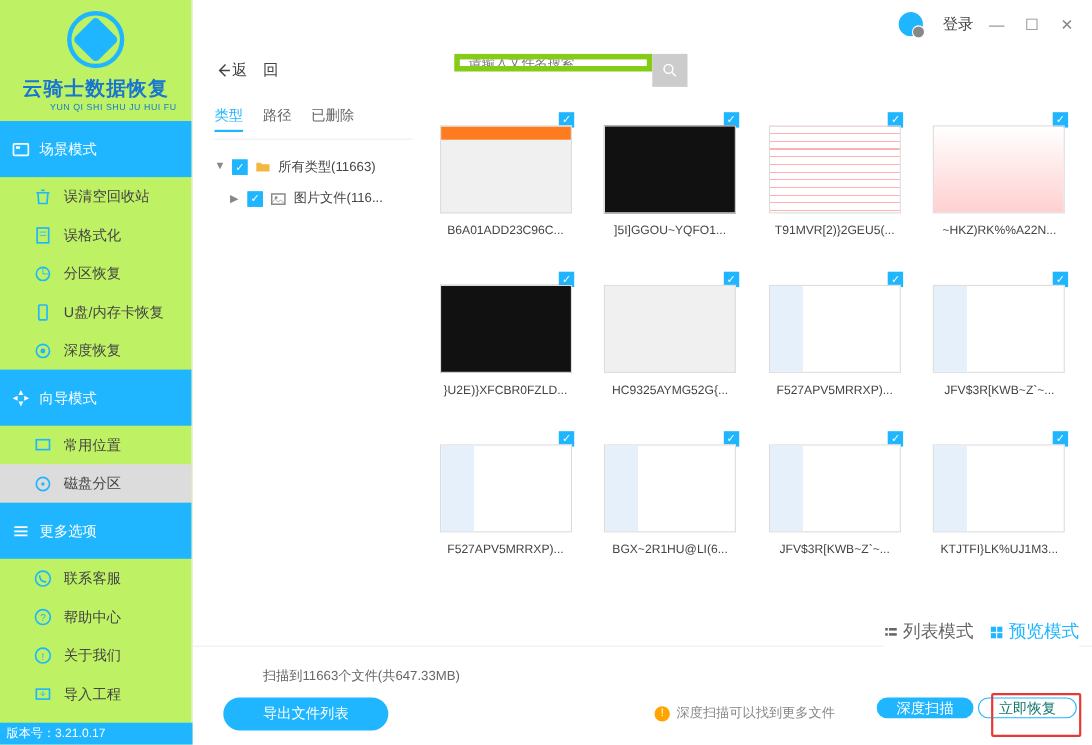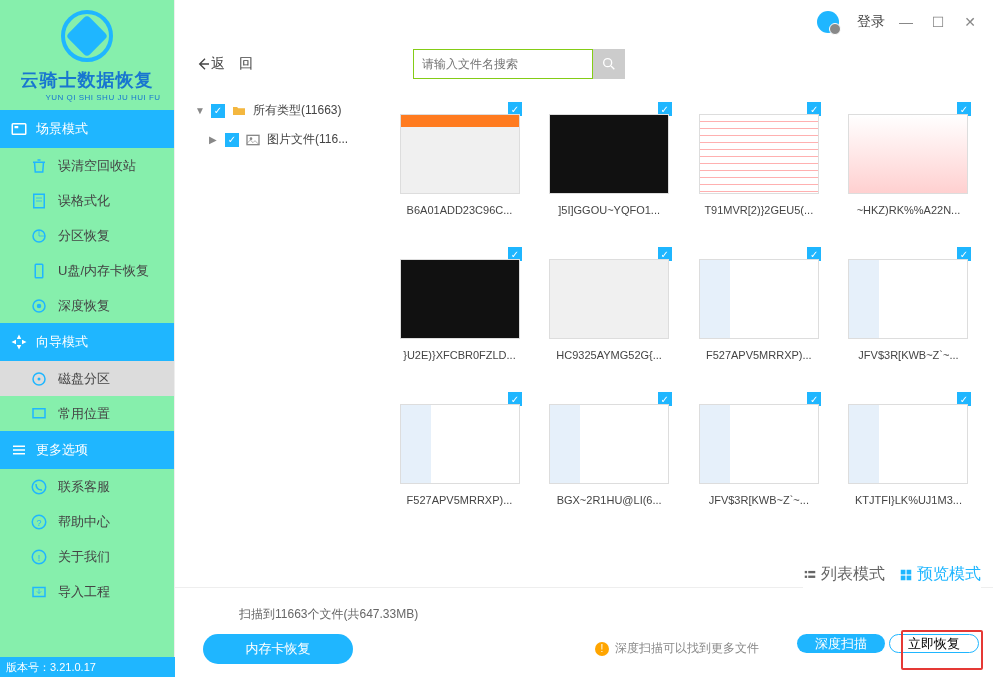--- a/index.html
+++ b/index.html
@@ -1,46 +1,46 @@
 <!DOCTYPE html>
 <html><head>
 <meta charset="utf-8">
 <style>
 * { margin: 0; padding: 0; box-sizing: border-box; font-family: "Microsoft YaHei", sans-serif; }
 body { width: 993px; height: 677px; background: #fff; overflow: hidden; position: relative; }
 
-.sidebar { position: absolute; left: 0; top: 0; width: 175px; height: 677px; background: #86efac; border-right: 1px solid #eee; }
+.sidebar { position: absolute; left: 0; top: 0; width: 175px; height: 677px; background: #bef264; border-right: 1px solid #eee; }
 .logo-area { text-align: center; padding: 10px 0 8px; }
 .logo-circle { width: 52px; height: 52px; margin: 0 auto; border-radius: 50%; border: 4px solid #1fb6ff; position: relative; display:flex;align-items:center;justify-content:center;}
 .logo-inner { width: 30px; height: 30px; background: #1fb6ff; border-radius: 4px; transform: rotate(45deg); }
 .brand { color: #1876d0; font-size: 18px; font-weight: bold; margin-top: 6px; letter-spacing: 1px;}
 .brand-sub { color: #1876d0; font-size: 8px; letter-spacing: 0.5px; margin-top: 1px; padding-left: 32px;}
 
-.section-header { background: #1fb6ff; color: #fff; height: 38px; display: flex; align-items: center; padding-left: 10px; font-size: 13px; }
+.section-header { background: #1fb6ff; color: #fff; height: 51px; display: flex; align-items: center; padding-left: 10px; font-size: 13px; }
 .section-header svg, .section-header .hicon { margin-right: 8px; }
 .hicon { width:18px; height:18px; display:inline-block; }
 
 .menu-item { height: 35px; display: flex; align-items: center; padding-left: 30px; font-size: 13px; color: #444; cursor: pointer; }
 .menu-item .micon { width: 18px; height: 18px; margin-right: 10px; display: flex; align-items: center; justify-content: center; }
 .menu-item.active { background: #dcdcdc; }
 
 .version-bar { position: absolute; bottom: 0; left: 0; width: 175px; height: 20px; background: #1fb6ff; color: #fff; font-size: 11px; line-height: 20px; padding-left: 6px;}
 
 .main { position: absolute; left: 175px; top: 0; right: 0; bottom: 0; }
 
 .titlebar { position: absolute; top: 0; right: 0; height: 44px; display: flex; align-items: center; gap: 10px; padding-right: 12px; }
 .login-area { display: flex; align-items: center; gap: 18px; color:#444; font-size:14px;}
 .avatar { width: 22px; height: 22px; background: #1fb6ff; border-radius: 50%; position:relative;}
 .avatar::after{content:"";position:absolute;bottom:-2px;right:-2px;width:10px;height:10px;border-radius:50%;background:#888;border:1px solid #fff;}
 .win-btn { width: 22px; height:22px; display:flex;align-items:center;justify-content:center;color:#888;cursor:pointer;font-size:14px;}
 
 .topbar { position: absolute; top: 44px; left: 20px; right: 20px; height: 40px; display: flex; align-items: center; }
 .back-btn { display:flex; align-items:center; color:#444; font-size:14px; cursor:pointer; gap:0;}
 .search-wrap { margin-left: 160px; display:flex; }
-.search-input { width: 180px; height: 30px; border: 1px solid #84cc16; padding: 0 8px; font-size: 12px; color:#ef4444;}
+.search-input { width: 180px; height: 16px; border: 5px solid #84cc16; padding: 0 8px; font-size: 12px; color:#ef4444;}
 .search-btn { width: 32px; height: 30px; background: #ccc; border:none; display:flex;align-items:center;justify-content:center;cursor:pointer;}
 
 .content { position: absolute; top: 96px; left: 20px; right: 12px; bottom: 90px; display: flex; }
 
 .tree-panel { width: 180px; flex-shrink: 0; }
 .tabs { display: flex; gap: 18px; border-bottom: 1px solid #eee; font-size: 13px; padding-bottom:6px; margin-bottom:10px;}
 .tab { color: #666; cursor: pointer; padding-bottom:4px;}
 .tab.active { color: #1fb6ff; border-bottom: 2px solid #1fb6ff; }
 .tree-item { display:flex; align-items:center; gap:6px; font-size:12px; color:#444; padding:6px 0; }
 .tree-item .caret { width:10px; color:#888; font-size:10px;}
@@ -63,21 +63,21 @@
 .bottombar { position: absolute; bottom: 0; left: 0; right: 0; height: 90px; border-top: 1px solid #eee; }
 .view-toggle { position:absolute; right: 12px; top: -28px; display:flex; gap:14px; font-size:16px; background:#fff; padding:4px 0;}
 .vbtn { display:flex;align-items:center;gap:4px;color:#666;cursor:pointer;}
 .vbtn.active { color:#1fb6ff;}
 .scan-info { position:absolute; left:28px; top:18px; font-size:12px; color:#666;margin-left:36px;}
 .export-btn { position:absolute; left:28px; top:46px; width:150px; height:30px; border-radius:15px; background:#1fb6ff; color:#fff; border:none; font-size:13px; cursor:pointer;}
 .deep-hint { position:absolute; left:420px; top:52px; font-size:12px; color:#888; display:flex;align-items:center;gap:6px;}
 .deep-hint .warn{width:14px;height:14px;border-radius:50%;background:#ffa500;color:#fff;display:flex;align-items:center;justify-content:center;font-size:10px;}
 .deep-btn, .recover-btn { position:absolute; top:46px; height:19px; border-radius:16px; font-size:13px; cursor:pointer; padding:0 18px;}
 .deep-btn { right: 108px; background:#1fb6ff; color:#fff; border:none;}
-.recover-btn { right: 14px; background:#fff; color:#000000; border:1px solid #1fb6ff;}
+.recover-btn { right: 14px; background:#fff; color:#0f766e; border:1px solid #1fb6ff;}
 .recover-highlight { position:absolute; right:10px; top:42px; width:82px; height:40px; border:2px solid #e53935; border-radius:2px; pointer-events:none;}
 </style>
 </head>
 <body>
 
 <div class="sidebar">
   <div class="logo-area">
     <div class="logo-circle">
         <div class="logo-inner"></div>
       </div>
@@ -136,36 +136,36 @@
       </span>
       <span>深度恢复</span>
     </div>
 
   <div class="section-header">
     <svg class="hicon" viewBox="0 0 24 24" fill="#fff">
         <path d="M12 2l3 6h-6z M12 22l-3-6h6z M2 12l6-3v6z M22 12l-6 3v-6z" fill="#fff"></path>
       </svg>
     <span>向导模式</span>
   </div>
+  <div class="menu-item">
+      <span class="micon">
+        <svg viewBox="0 0 24 24" width="18" height="18">
+          <rect x="4" y="5" width="16" height="12" fill="none" stroke="#1fb6ff" stroke-width="2"></rect>
+        </svg>
+      </span>
+      <span>常用位置</span>
+    </div>
   <div class="menu-item active">
       <span class="micon">
         <svg viewBox="0 0 24 24" width="18" height="18">
           <circle cx="12" cy="12" r="8" fill="none" stroke="#1fb6ff" stroke-width="2"></circle>
           <circle cx="12" cy="12" r="2" fill="#1fb6ff"></circle>
         </svg>
       </span>
       <span>磁盘分区</span>
-    </div>
-  <div class="menu-item">
-      <span class="micon">
-        <svg viewBox="0 0 24 24" width="18" height="18">
-          <rect x="4" y="5" width="16" height="12" fill="none" stroke="#1fb6ff" stroke-width="2"></rect>
-        </svg>
-      </span>
-      <span>常用位置</span>
     </div>
 
   <div class="section-header">
     <svg class="hicon" viewBox="0 0 24 24">
         <line x1="4" y1="7" x2="20" y2="7" stroke="#fff" stroke-width="2"></line>
         <line x1="4" y1="12" x2="20" y2="12" stroke="#fff" stroke-width="2"></line>
         <line x1="4" y1="17" x2="20" y2="17" stroke="#fff" stroke-width="2"></line>
       </svg>
     <span>更多选项</span>
   </div>
@@ -234,20 +234,25 @@
         <svg width="16" height="16" viewBox="0 0 24 24">
             <circle cx="10" cy="10" r="6" fill="none" stroke="#fff" stroke-width="2"></circle>
             <line x1="15" y1="15" x2="20" y2="20" stroke="#fff" stroke-width="2"></line>
           </svg>
       </button>
     </div>
   </div>
 
   <div class="content">
     <div class="tree-panel">
+      <div class="tabs">
+        <div class="tab active">类型</div>
+        <div class="tab">路径</div>
+        <div class="tab">已删除</div>
+      </div>
       <div class="tree-item">
         <span class="caret">▼</span>
         <span class="chk">✓</span>
         <svg class="ficon" viewBox="0 0 24 24">
             <path d="M3 6h6l2 2h10v10H3z" fill="#f4b73f"></path>
           </svg>
         <span>所有类型(11663)</span>
       </div>
       <div class="tree-item tree-child">
         <span class="caret">▶</span>
@@ -340,21 +345,21 @@
         <svg width="14" height="14" viewBox="0 0 24 24">
             <rect x="3" y="3" width="8" height="8" fill="#1fb6ff"></rect>
             <rect x="13" y="3" width="8" height="8" fill="#1fb6ff"></rect>
             <rect x="3" y="13" width="8" height="8" fill="#1fb6ff"></rect>
             <rect x="13" y="13" width="8" height="8" fill="#1fb6ff"></rect>
           </svg>
         <span>预览模式</span>
       </div>
     </div>
     <div class="scan-info">扫描到11663个文件(共647.33MB)</div>
-    <button class="export-btn">内存卡恢复</button>
+    <button class="export-btn">导出文件列表</button>
     <div class="deep-hint">
       <span class="warn">!</span>
       <span>深度扫描可以找到更多文件</span>
     </div>
     <button class="deep-btn">深度扫描</button>
     <button class="recover-btn">立即恢复</button>
     <div class="recover-highlight"></div>
   </div>
 </div>
 

